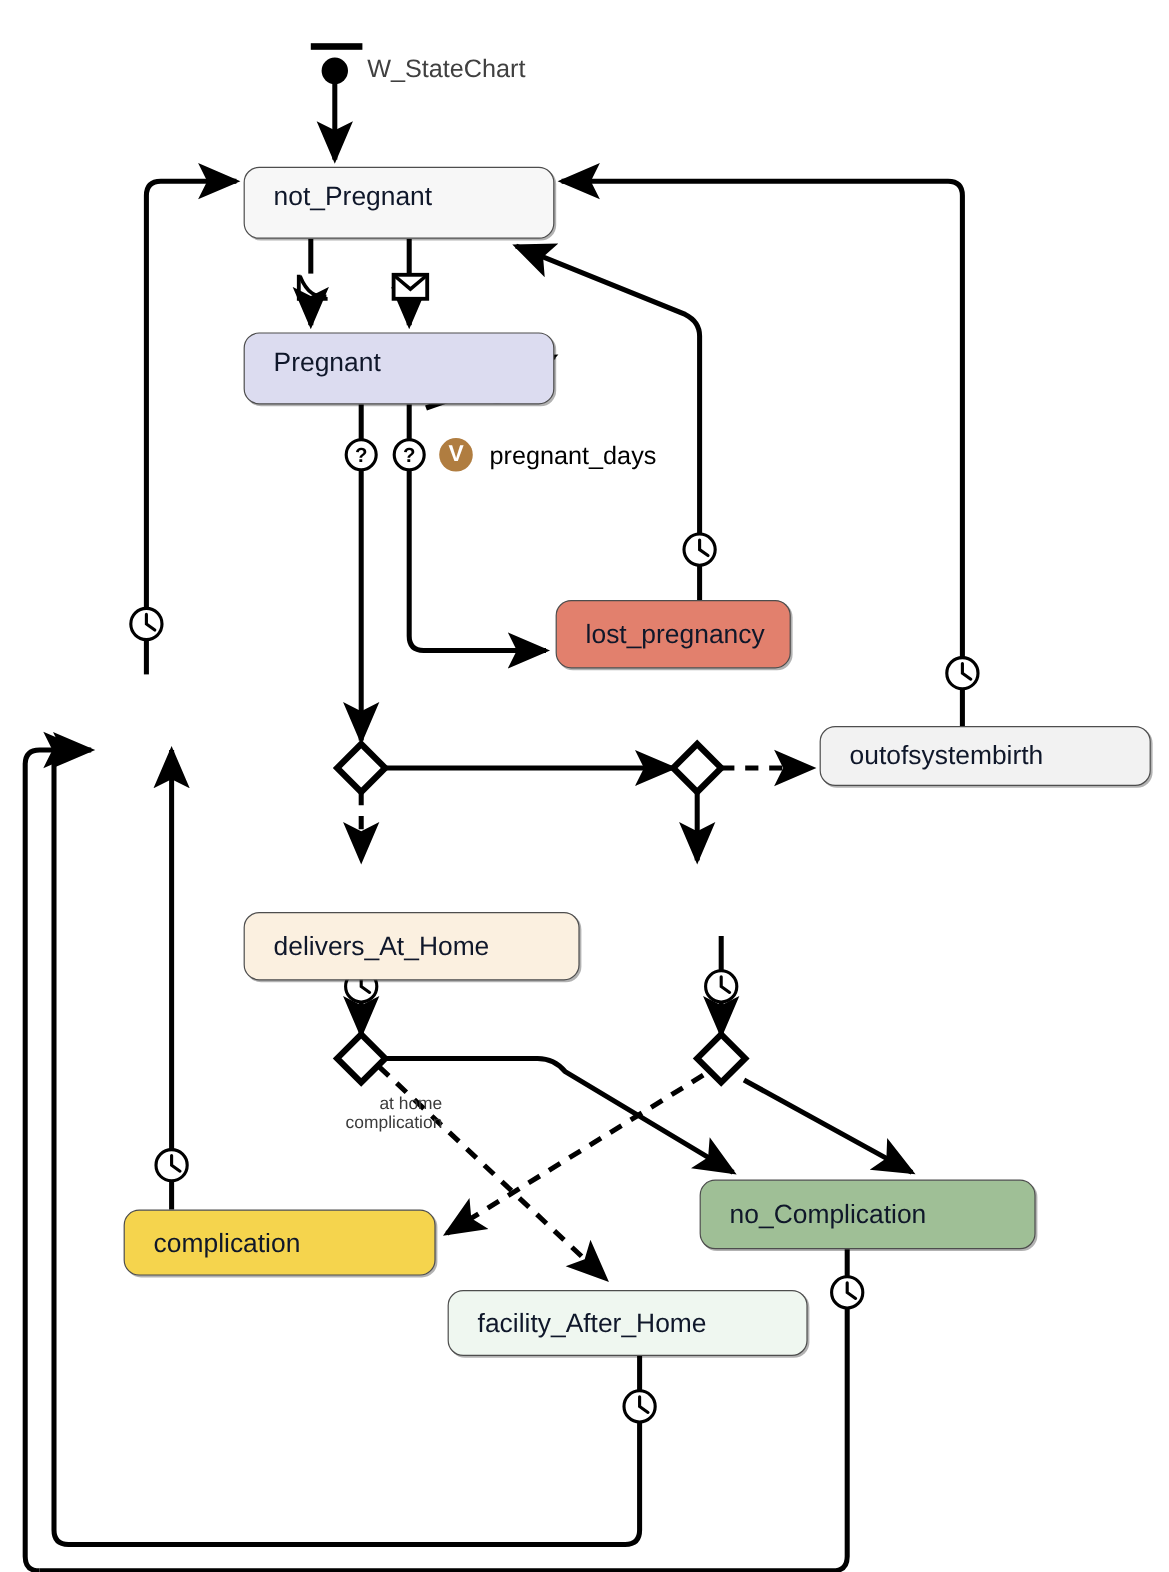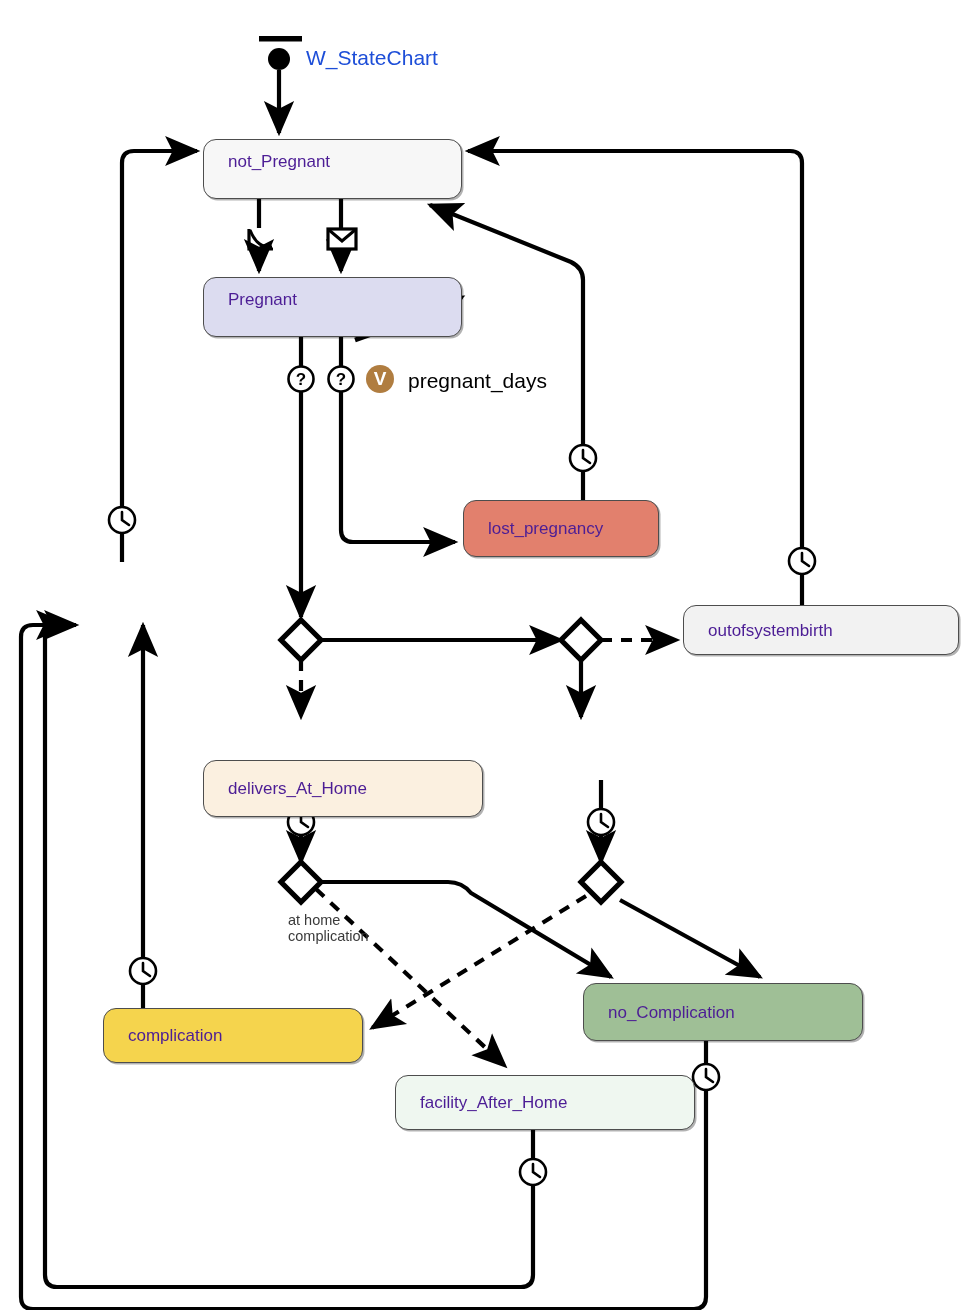--- a/index.html
+++ b/index.html
@@ -29,30 +29,30 @@
     box-sizing: border-box;
     border: 1.6px solid #4d4d4d;
     border-radius: 13px;
     display: flex;
     align-items: center;
     box-shadow: 1.5px 1.5px 0 rgba(0,0,0,0.30);
     z-index: 5;
   }
   .state .label {
     padding-left: 24px;
-    font-size: 17px;
-    color: #4c1d95;
+    font-size: 22px;
+    color: #0f172a;
     line-height: 1;
     white-space: nowrap;
   }
   .state.tall .label { align-self: flex-start; padding-top: 13px; }
   .chart-title {
     position: absolute;
     font-size: 21px;
-    color: #1d4ed8;
+    color: #404040;
     white-space: nowrap;
     z-index: 6;
   }
   .var-label {
     position: absolute;
     font-size: 21px;
     color: #000;
     white-space: nowrap;
     z-index: 6;
   }
@@ -68,21 +68,21 @@
     align-items: center;
     justify-content: center;
     z-index: 6;
     font-family: "Liberation Sans", sans-serif;
   }
   .edge-label {
     position: absolute;
     font-size: 14.5px;
     color: #3a3a3a;
     line-height: 1.08;
-    text-align: left;
+    text-align: right;
     white-space: pre;
     z-index: 6;
     font-family: "Liberation Sans", sans-serif;
   }
 </style>
 </head>
 <body>
 
 <div id="canvas">
 
@@ -261,17 +261,17 @@
 
 
   <div class="state" style="left:583px; top:983px; width:280px; height:58px; background:#9fbf96;">
     <span class="label">no_Complication</span>
   </div>
 
   <div class="state" style="left:103px; top:1008px; width:260px; height:55px; background:#f5d44d;">
     <span class="label">complication</span>
   </div>
 
-  <div class="state" style="left:373px; top:1075px; width:300px; height:55px; background:#eff7f0;margin-left:22px;">
+  <div class="state" style="left:373px; top:1075px; width:300px; height:55px; background:#eff7f0;">
     <span class="label">facility_After_Home</span>
   </div>
 
 </div>
 
 </body></html>

